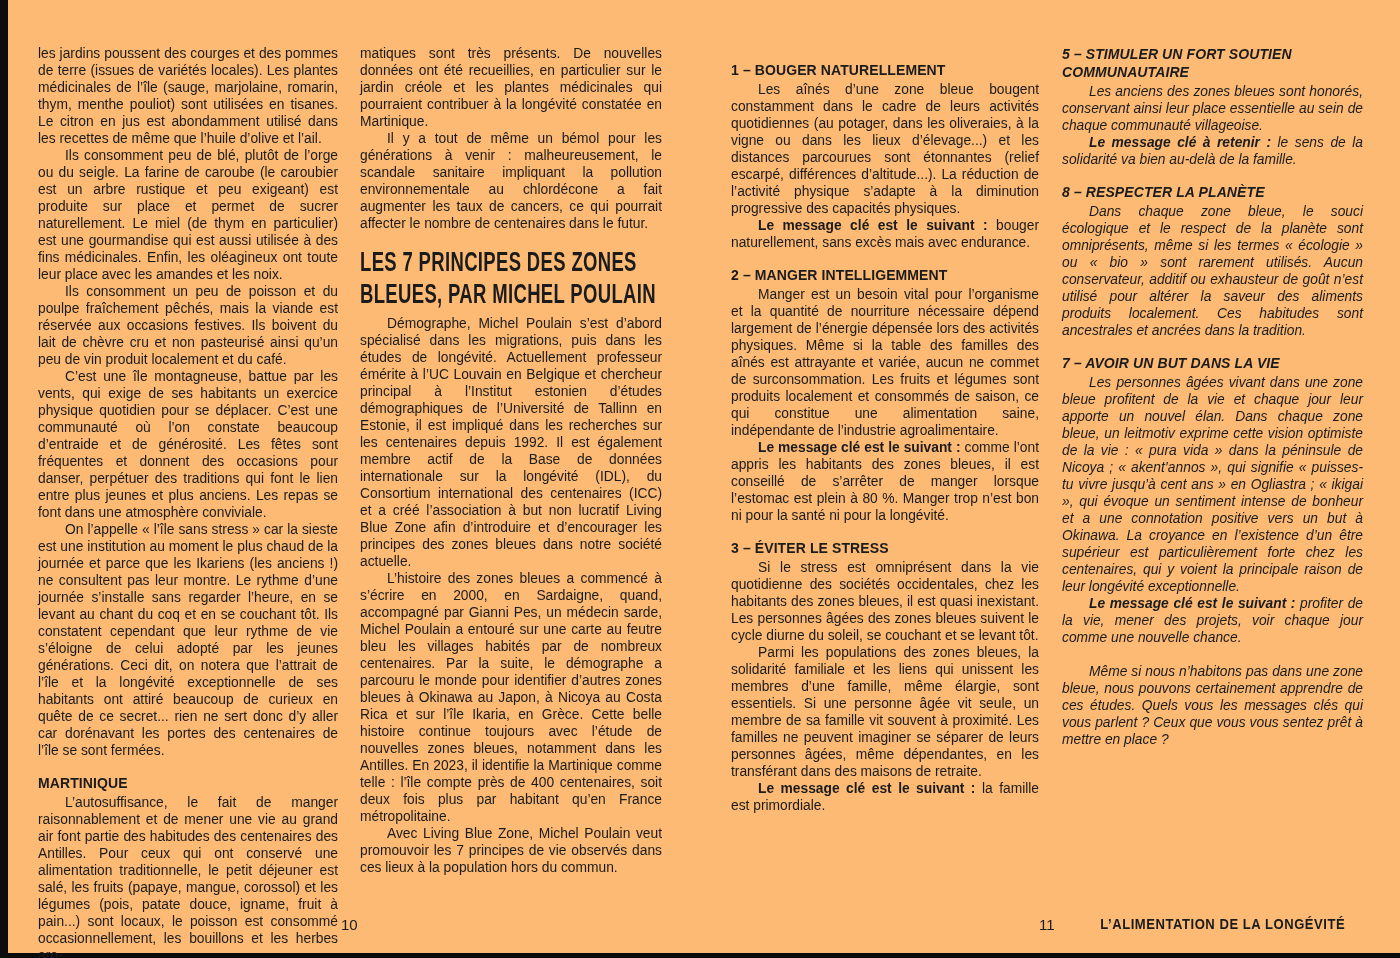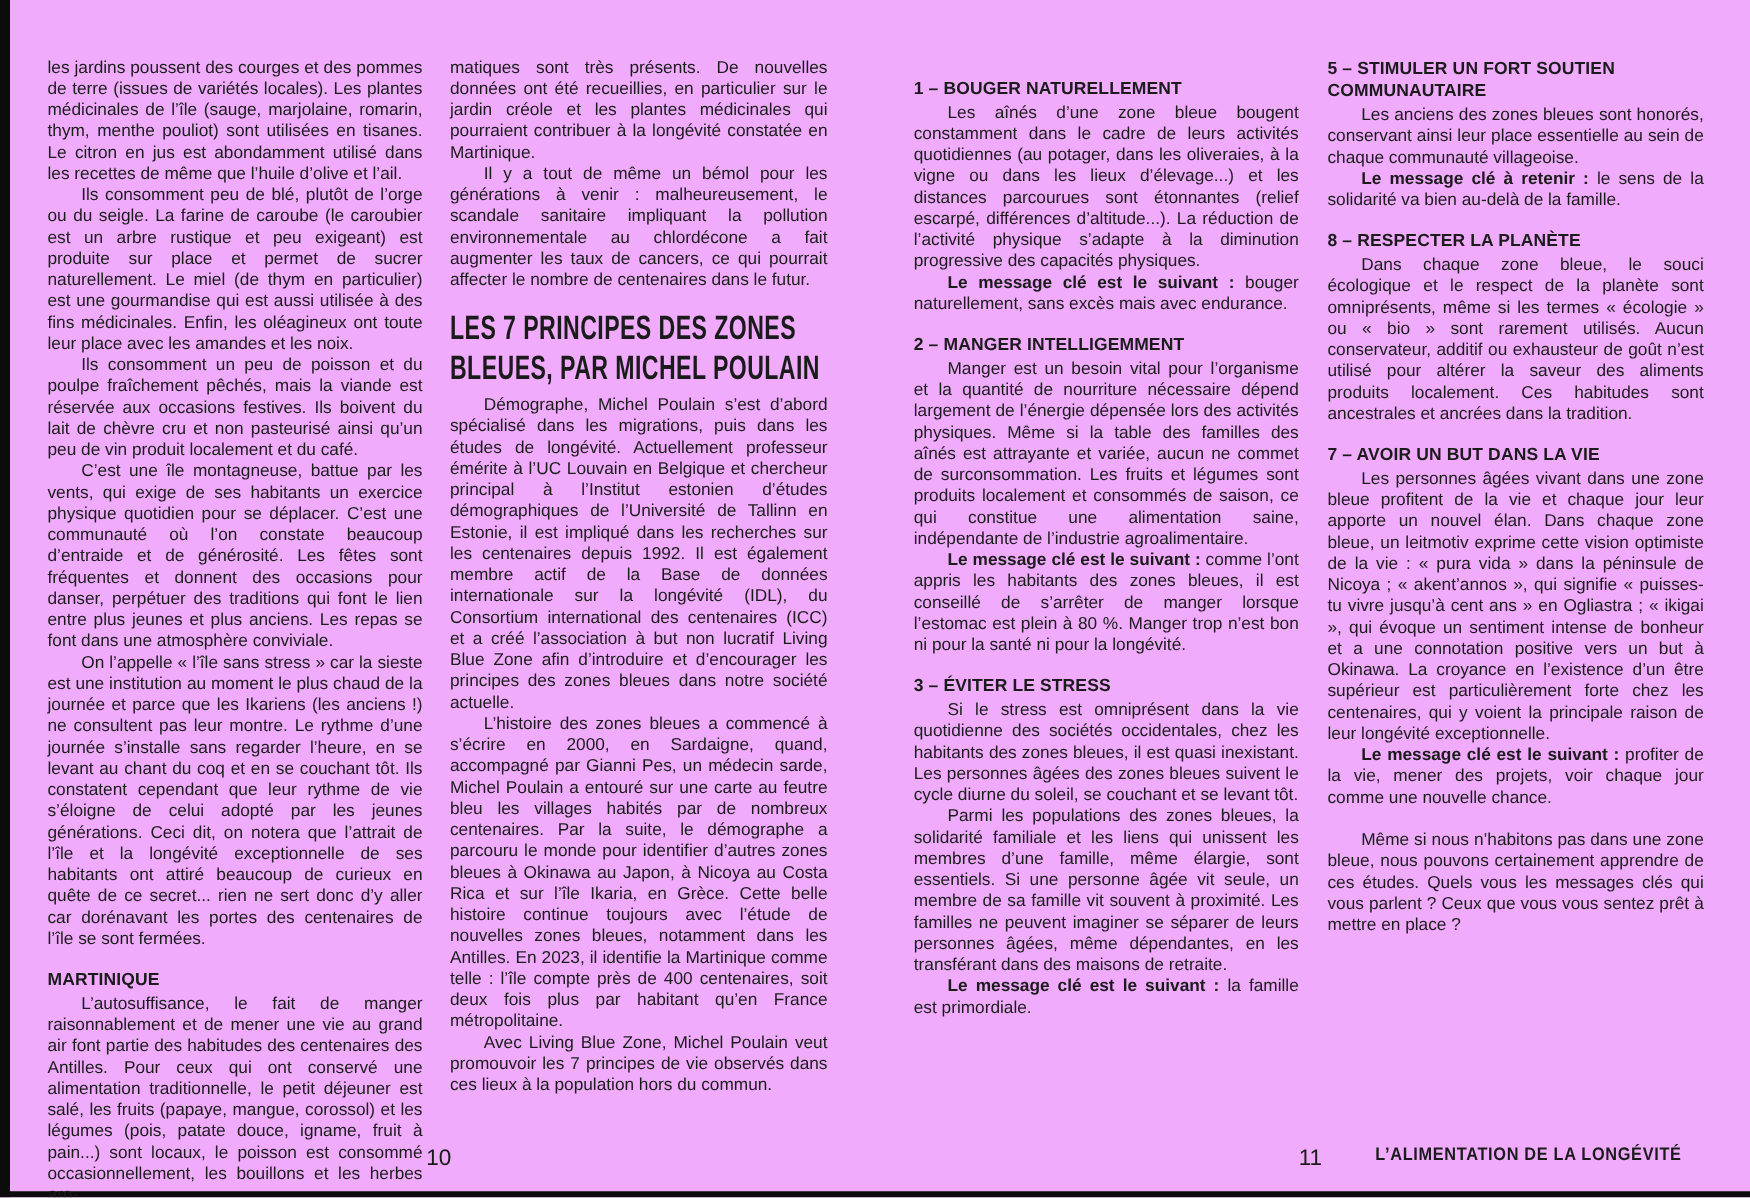--- a/index.html
+++ b/index.html
@@ -1,41 +1,41 @@
 <!DOCTYPE html>
 <html lang="fr"><head>
 <meta charset="utf-8">
 <style>
   html,body{margin:0;padding:0;background:#e8e8e8;}
   .spread{
-    position:relative;width:1400px;height:958px;background:#f0abfc;
+    position:relative;width:1400px;height:958px;background:#fdba74;
     overflow:hidden;font-family:"Liberation Sans",sans-serif;color:#1b1b1b;
   }
   .edge-left{position:absolute;left:0;top:0;width:8px;height:958px;background:#0c0c0c;}
   .edge-bottom{position:absolute;left:0;bottom:0;width:1400px;height:5px;background:#0c0c0c;}
   .col{position:absolute;top:45px;font-size:13.8px;line-height:17px;}
   #col1{left:38px;width:300px;}
   #col2{left:360px;width:302px;}
   #col3{left:731px;width:308px;margin-top:16px;}
-  #col4{left:1062px;width:301px;}
+  #col4{left:1062px;width:301px;font-style:italic;}
   .col p{margin:0;text-indent:27px;text-align:justify;hyphens:auto;}
   .col p.noindent{text-indent:0;}
   .subhead{
     font-size:14px;font-weight:bold;margin:15px 0 2px;letter-spacing:0.1px;
     text-indent:0;line-height:18px;
   }
   .sec:first-child .subhead{margin-top:0;}
   .display{
     font-size:27px;line-height:32px;font-weight:bold;letter-spacing:0.5px;
     width:146%;transform:scaleX(0.685);transform-origin:left top;
     margin:14px 0 5px;text-indent:0;
   }
   .msg strong{font-weight:bold;}
   .closing{margin-top:17px !important;}
-  .footer-pn{position:absolute;top:916px;font-size:18px;color:#1b1b1b;}
+  .footer-pn{position:absolute;top:916px;font-size:15px;color:#1b1b1b;}
   #pn-left{left:341px;}
   #pn-right{left:1039px;}
   .running{
     position:absolute;top:916px;right:55px;font-size:14.5px;font-weight:bold;
     letter-spacing:0.6px;transform:scaleX(0.9);transform-origin:right top;
   }
 </style>
 </head>
 <body>
 

